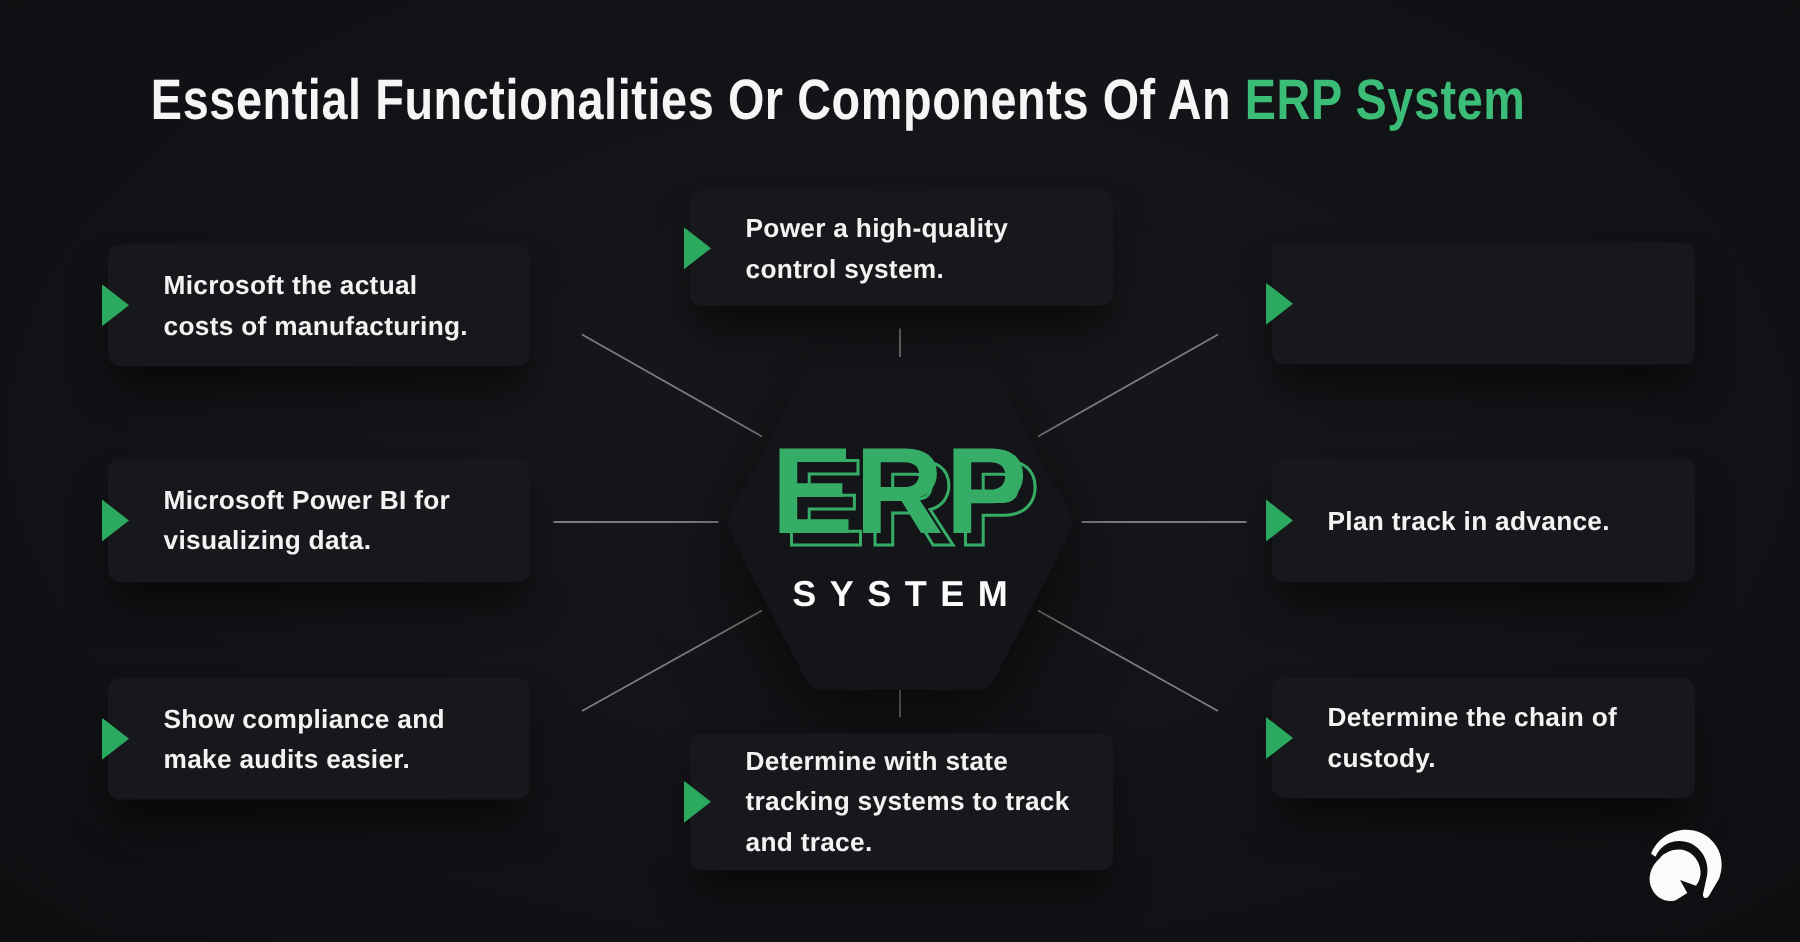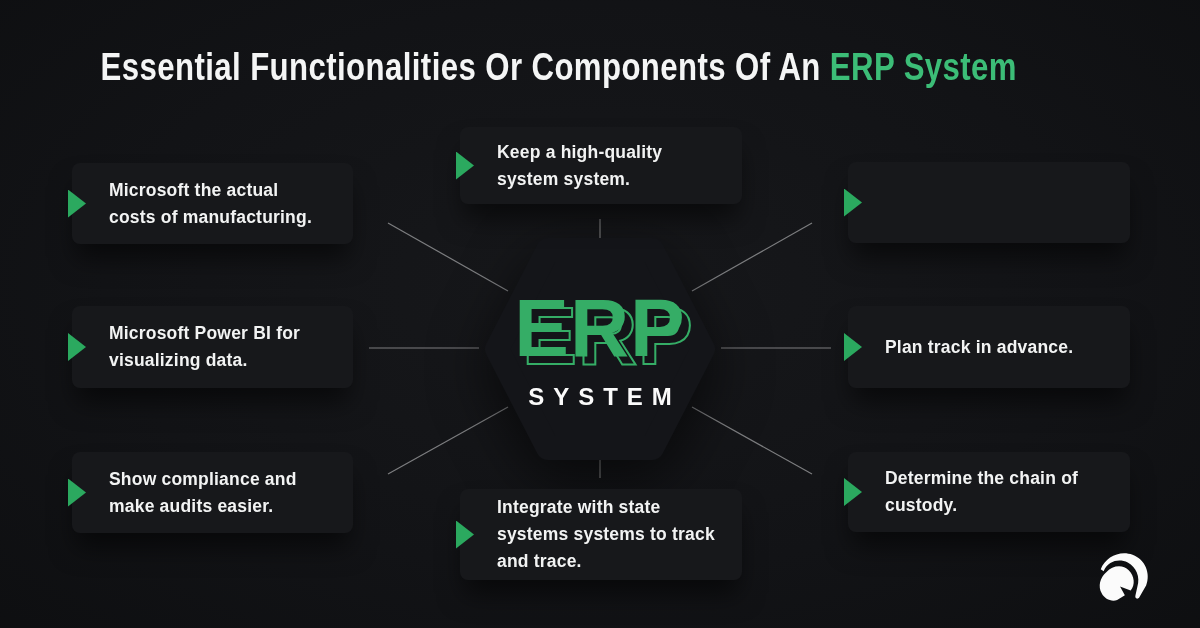--- a/index.html
+++ b/index.html
@@ -104,25 +104,25 @@
   <div class="fbox b-l2">
     <span class="tri"></span>
     <span class="txt">Microsoft Power BI for visualizing data.</span>
   </div>
   <div class="fbox b-l3">
     <span class="tri"></span>
     <span class="txt">Show compliance and make audits easier.</span>
   </div>
   <div class="fbox b-tc">
     <span class="tri"></span>
-    <span class="txt">Keep a high-quality system system.</span>
+    <span class="txt">Power a high-quality control system.</span>
   </div>
   <div class="fbox b-bc">
     <span class="tri"></span>
-    <span class="txt">Integrate with state systems systems to track and trace.</span>
+    <span class="txt">Determine with state tracking systems to track and trace.</span>
   </div>
   <div class="fbox b-r1">
     <span class="tri"></span>
   </div>
   <div class="fbox b-r2">
     <span class="tri"></span>
     <span class="txt">Plan track in advance.</span>
   </div>
   <div class="fbox b-r3">
     <span class="tri"></span>

